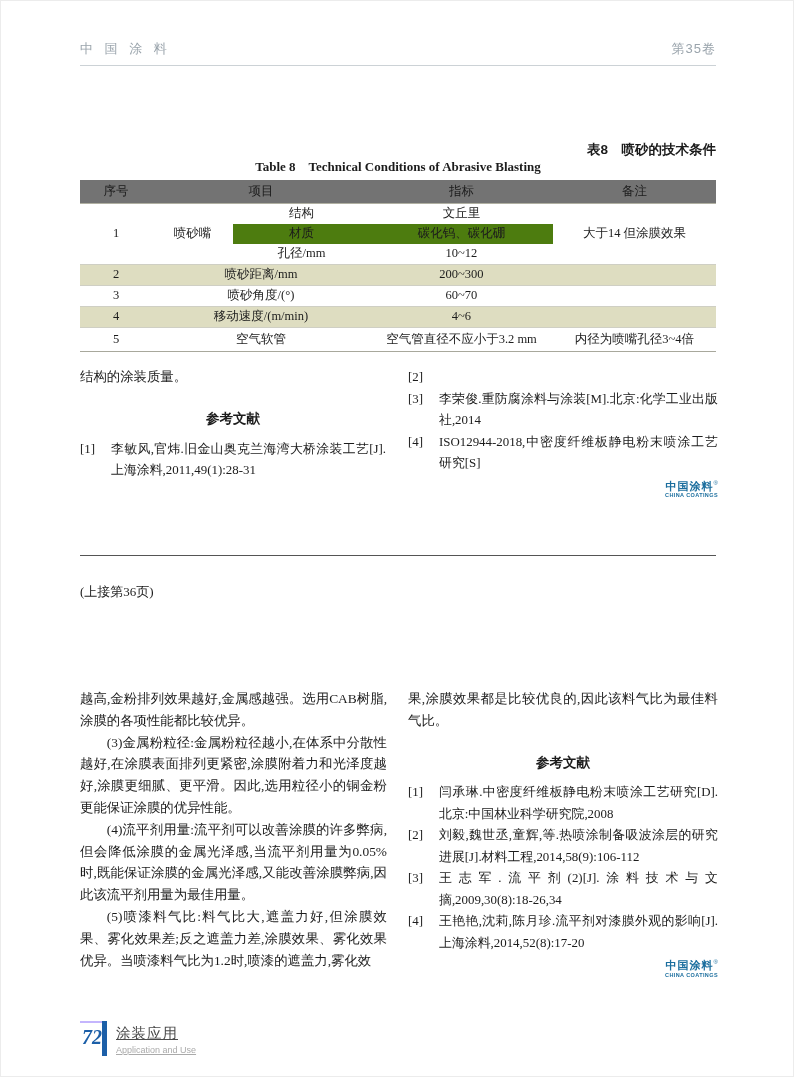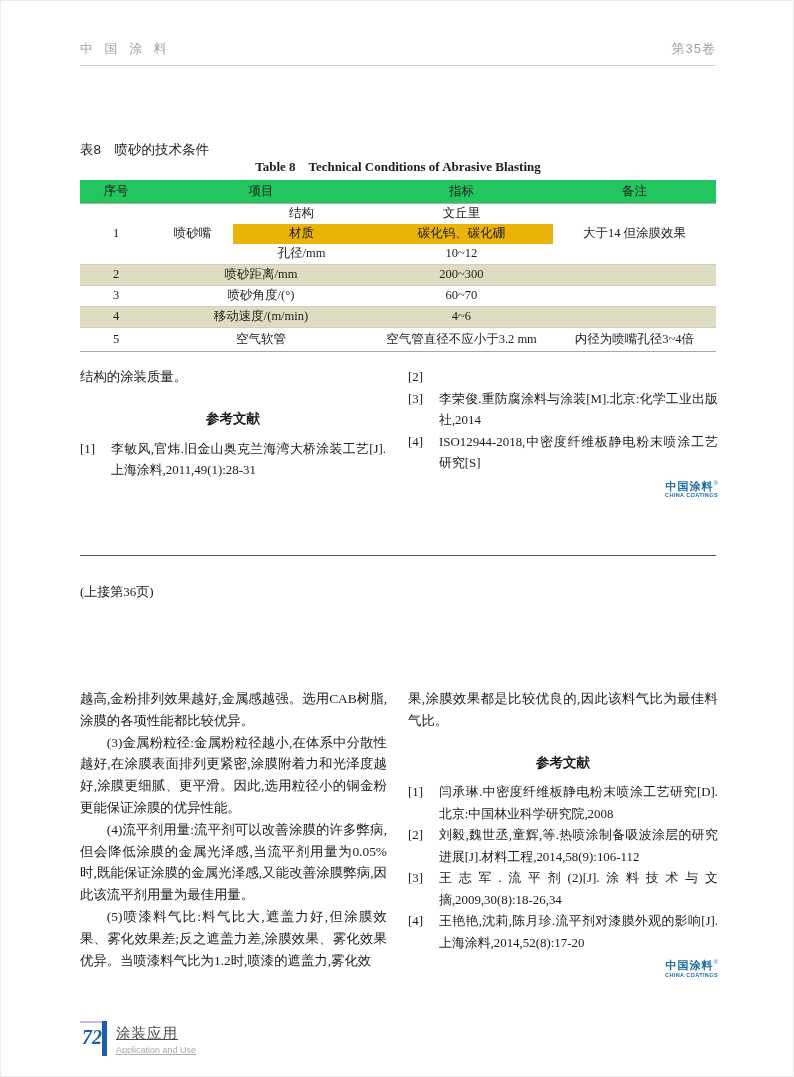--- a/index.html
+++ b/index.html
@@ -15,32 +15,32 @@
     position:absolute;top:40px;left:80px;width:636px;
     display:flex;justify-content:space-between;align-items:flex-end;
     border-bottom:1px solid #ccd2d6;padding-bottom:7px;
     color:#9aa4ac;font-size:13px;font-family:"Liberation Sans","DejaVu Sans",sans-serif;gap:28px;
   }
   .journal-name{letter-spacing:4px;}
   .volume-label{letter-spacing:1px;}
 
   
   .table-block{position:absolute;top:141px;left:80px;width:636px;}
-  .tbl-title-zh{text-align:left;font-weight:normal;font-size:13.5px;line-height:17px;
+  .tbl-title-zh{text-align:right;font-weight:bold;font-size:13.5px;line-height:17px;
     font-family:"Liberation Sans","DejaVu Sans",sans-serif;}
   .tbl-title-en{text-align:center;font-weight:bold;font-size:13px;line-height:17px;margin-bottom:5px;}
   table.tech{width:636px;border-collapse:collapse;table-layout:fixed;font-size:12.5px;color:#1c1c1c;}
   table.tech td,table.tech th{padding:0;font-weight:normal;overflow:visible;white-space:nowrap;}
-  table.tech thead tr{background:#22c55e;height:23px;}
+  table.tech thead tr{background:#737373;height:23px;}
   table.tech thead{border-bottom:1px solid #b0b0a2;}
   table.tech td{text-align:center;height:20px;}
   td.sublabel{text-align:left;padding-left:10px;}
   td.itemcell{text-align:left;padding-left:4px;}
   tr.hl-row{background:#deddc1;}
-  td.hl{background:#eab308;}
+  td.hl{background:#4d7c0f;}
   tr.row-sep{border-bottom:1px solid #cfcfc4;}
   tr.r5{height:24px;border-bottom:1px solid #a8a89c;}
 
   
   .col{position:absolute;font-size:13.4px;line-height:21.8px;text-align:justify;}
   .col-left-upper{left:80px;top:366px;width:306px;}
   .col-right-upper{left:408px;top:367px;width:310px;}
   .col-left-main{left:80px;top:688px;width:307px;}
   .col-right-main{left:408px;top:688px;width:310px;}
 

